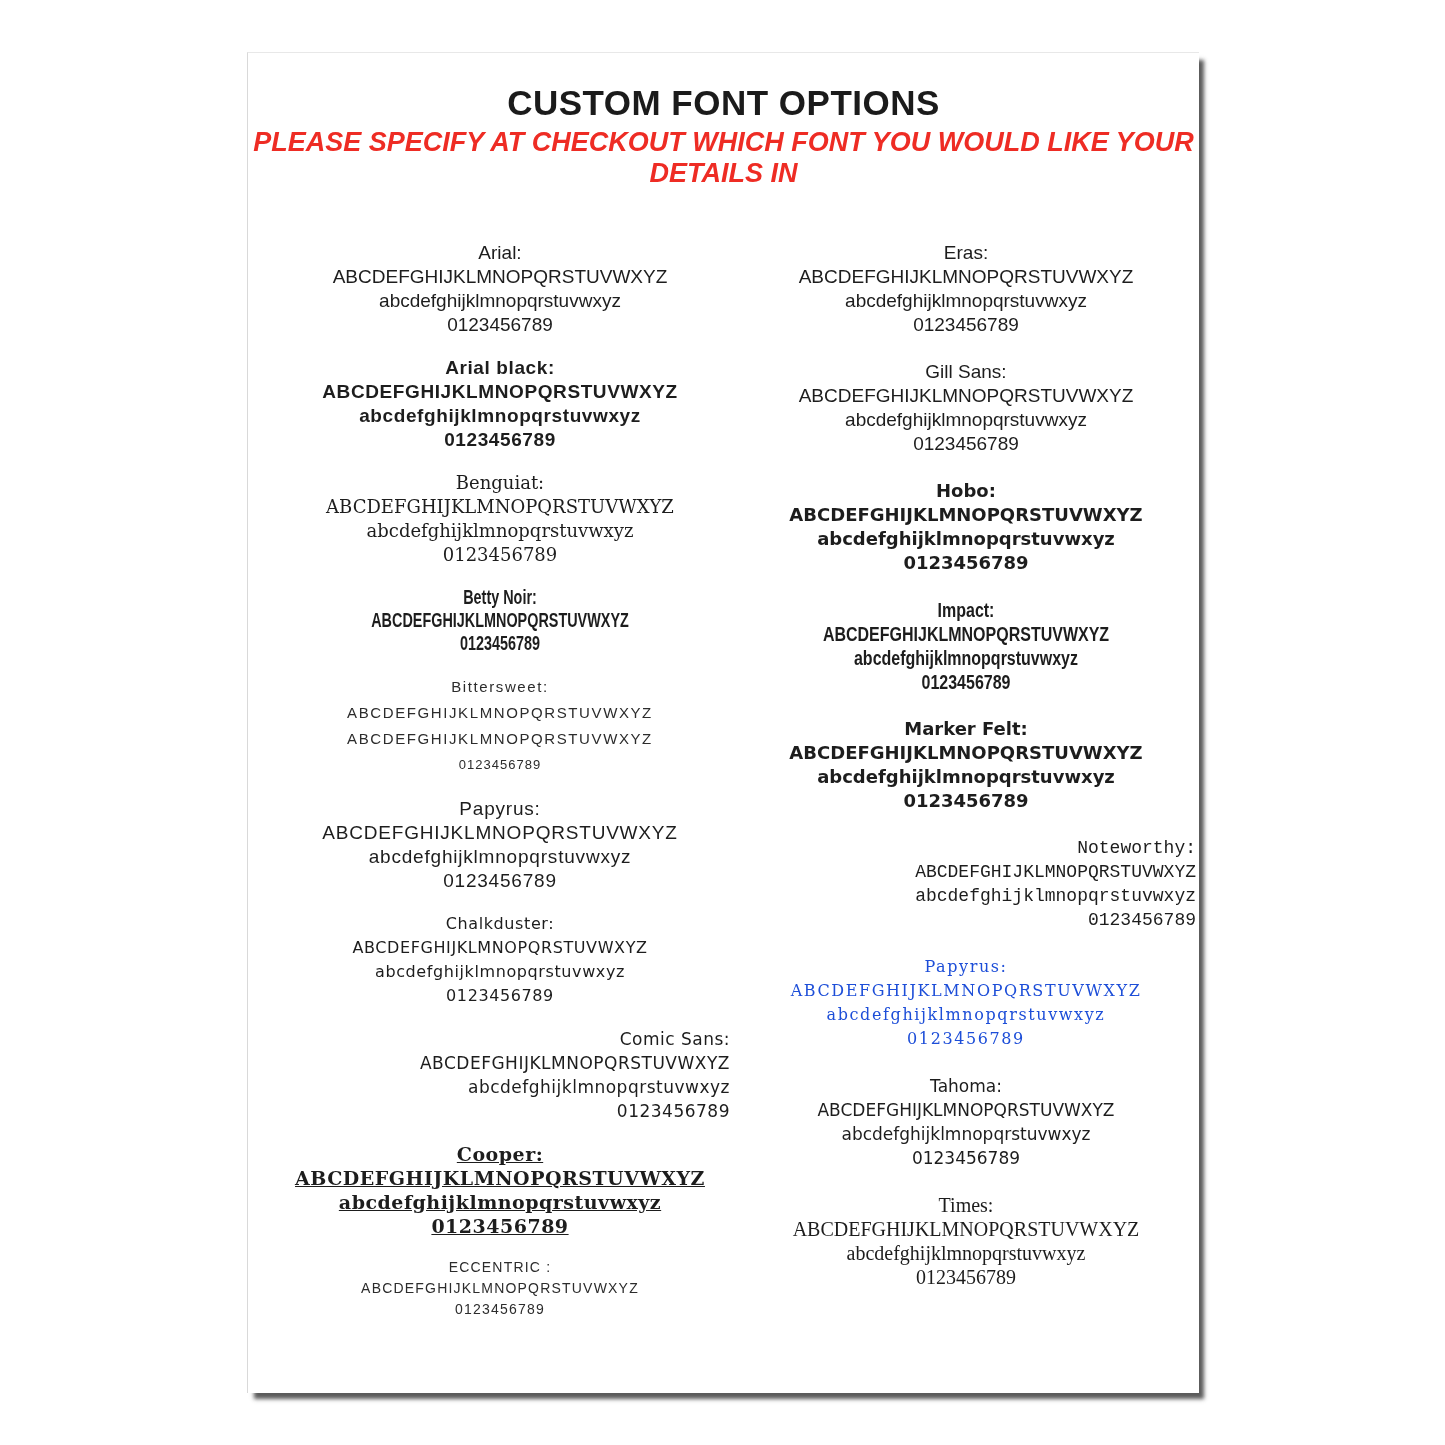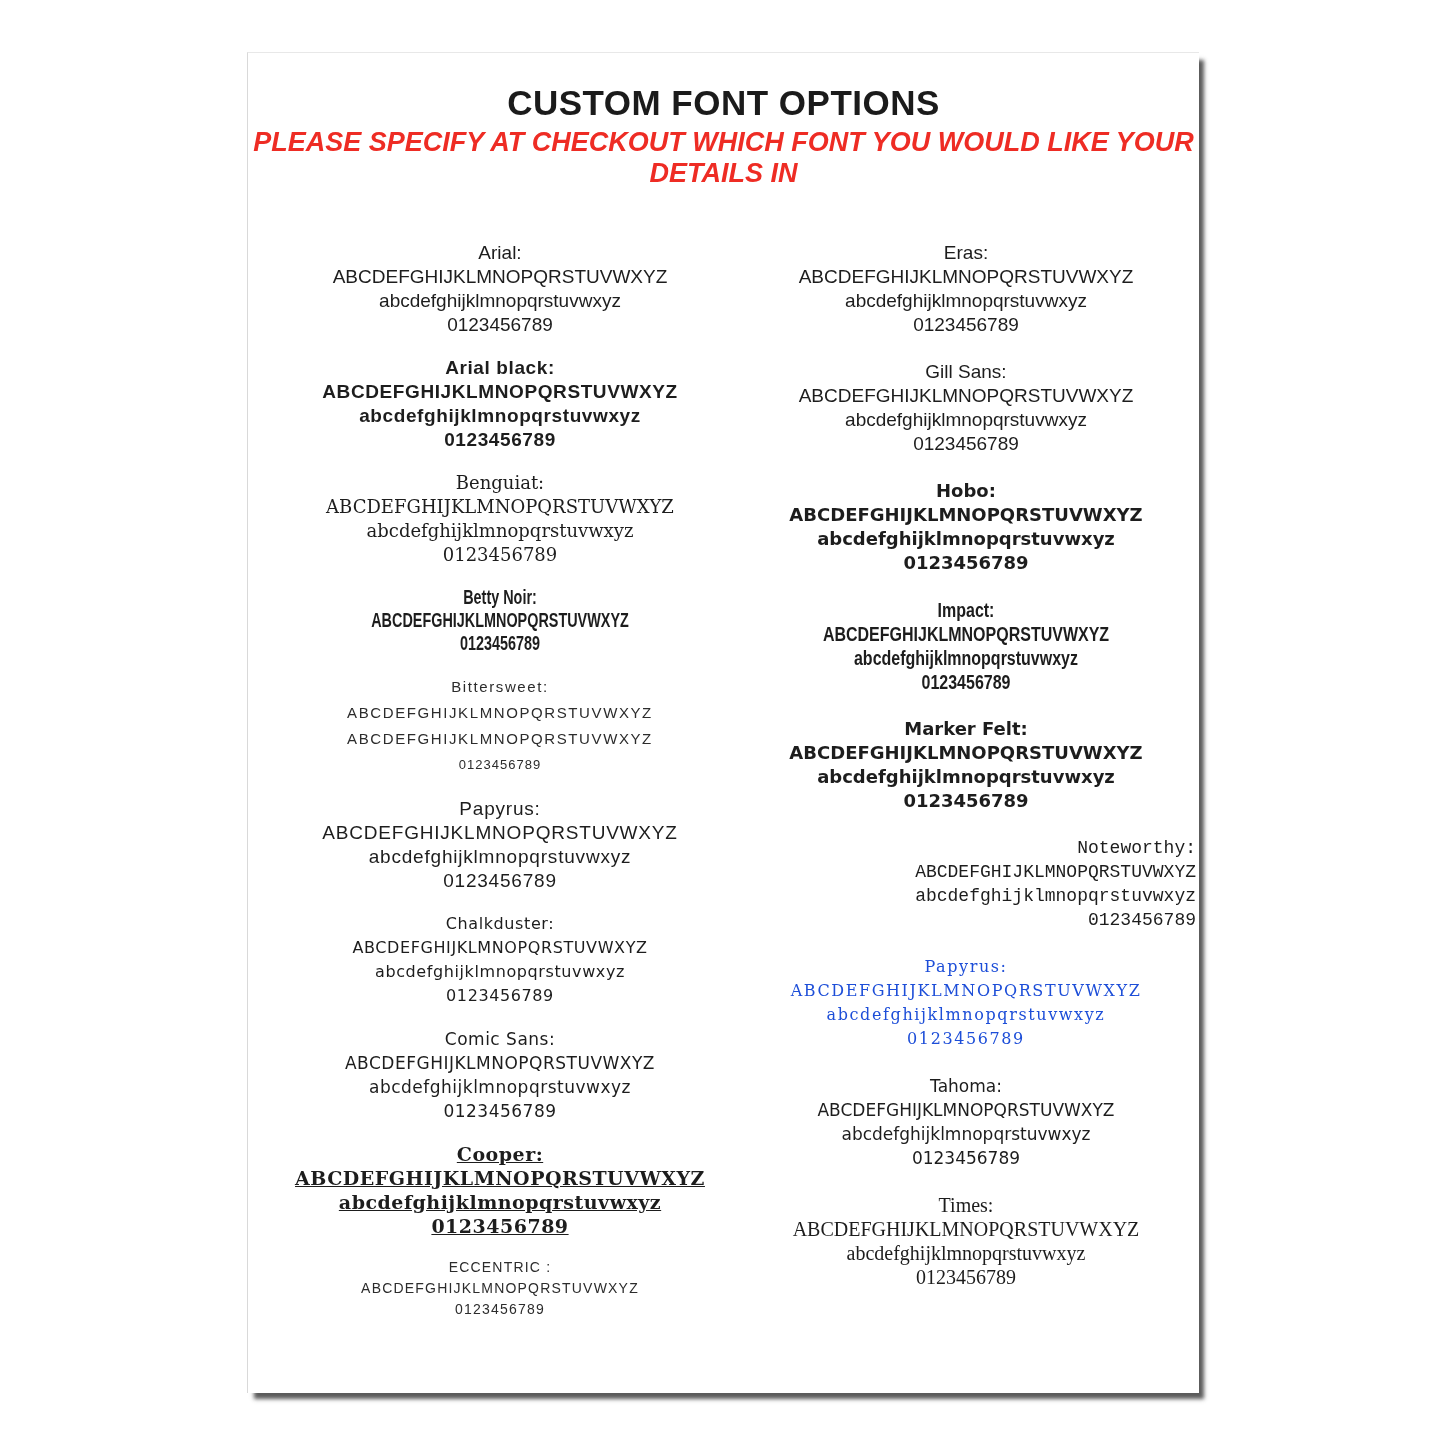--- a/index.html
+++ b/index.html
@@ -34,21 +34,21 @@
   .f-arialblack div{letter-spacing:0.6px;}
   .f-benguiat{font-family:"DejaVu Serif",serif;}
   .f-benguiat div{font-size:18px;}
   .f-bettynoir{font-weight:700;}
   .f-bettynoir div{transform:scale(0.8,1.12);font-size:18px;line-height:23px;}
   .f-bittersweet div{font-size:15px;letter-spacing:1.6px;line-height:26px;color:#2c2c2c;}
   .f-bittersweet .line:last-child{font-size:13px;letter-spacing:1px;}
   .f-century div{letter-spacing:0.8px;}
   .f-chalkduster{font-family:"DejaVu Sans",sans-serif;font-weight:500;}
   .f-chalkduster div{font-size:16px;letter-spacing:0.6px;}
-  .f-comicsans{font-family:"DejaVu Sans",sans-serif;}
+  .f-comicsans{font-family:"DejaVu Sans",sans-serif;text-align:right;}
   .f-comicsans div{font-size:17px;letter-spacing:0.5px;}
   .f-cooper{font-family:"DejaVu Serif",serif;font-weight:700;}
   .f-cooper div{letter-spacing:0.5px;text-decoration:underline;}
   .f-eccentric div{font-size:14px;letter-spacing:1.2px;line-height:21px;color:#2c2c2c;}
   .f-eras{}
   .f-gillsans{}
   .f-hobo{font-family:"DejaVu Sans",sans-serif;font-weight:700;}
   .f-hobo div{font-size:18px;}
   .f-impact{font-weight:700;}
   .f-impact div{transform:scaleX(0.8);font-size:20px;}

